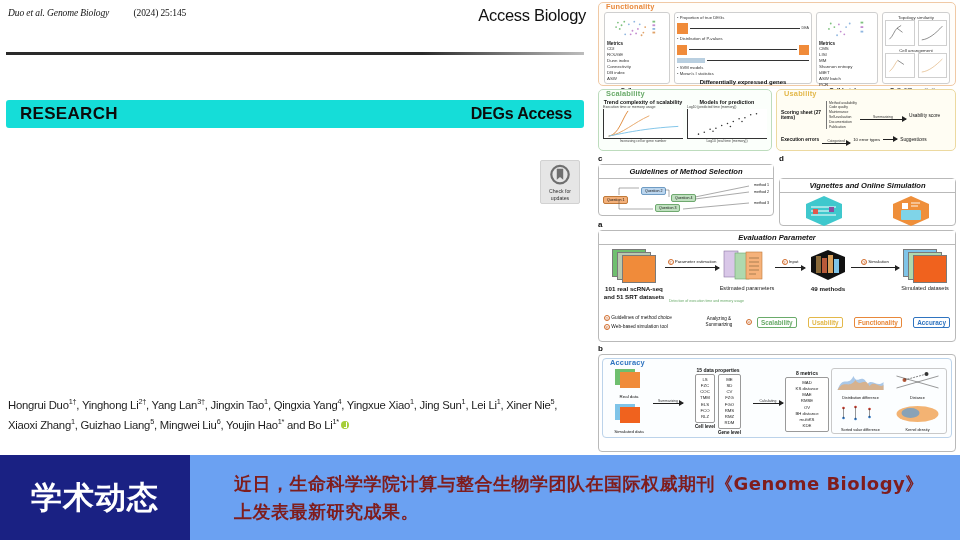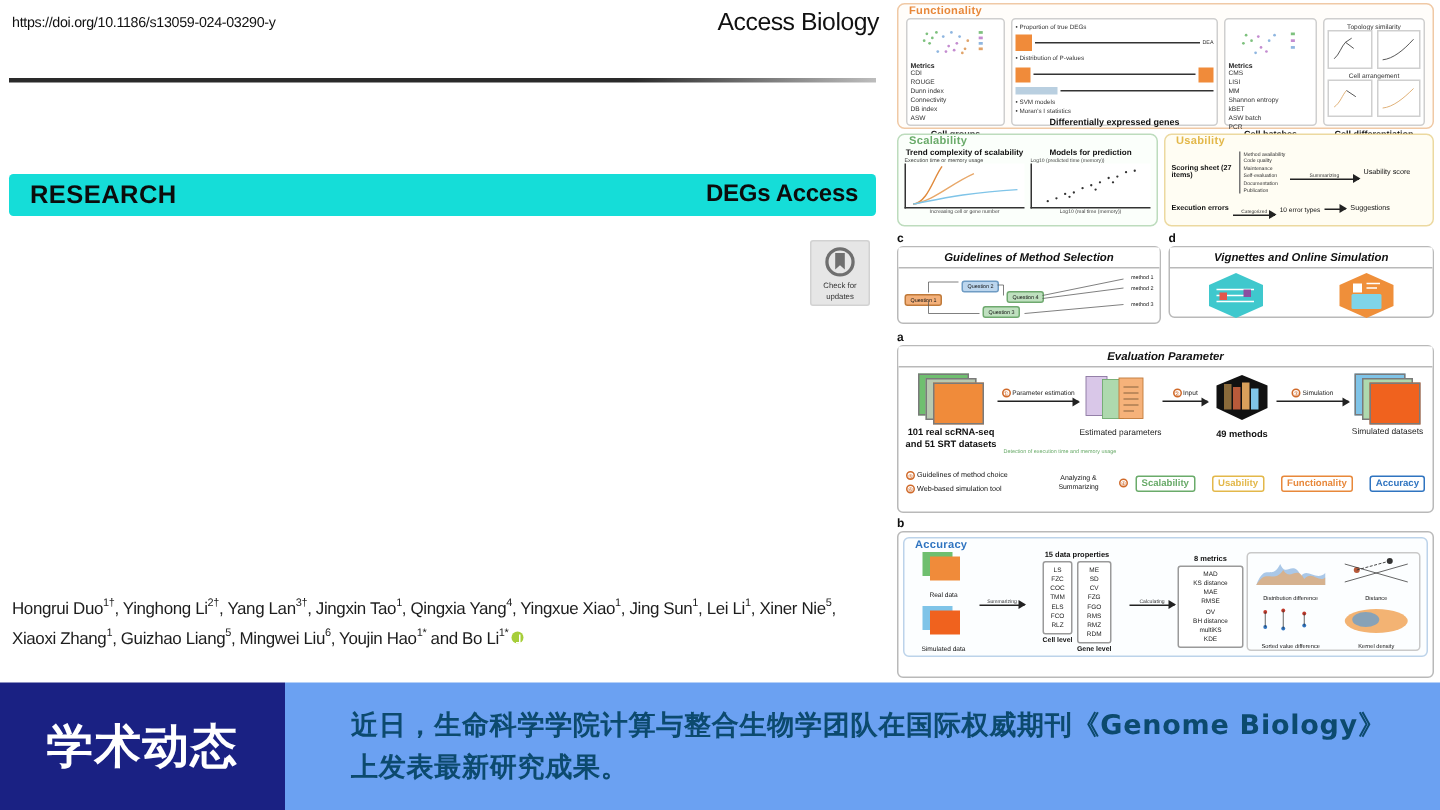--- a/index.html
+++ b/index.html
@@ -25,21 +25,21 @@
   .jh-right {
     position: absolute; right: 8px; top: 6px;
     font-size: 16.5px; color: #111; font-family:"Liberation Sans", sans-serif;
     letter-spacing: -0.3px;
   }
   .head-rule {
     position:absolute; left: 6px; top: 52px; width: 578px; height: 2.5px;
     background: linear-gradient(to right, #2a2a2a 0%, #2a2a2a 72%, #bdbdbd 100%);
   }
   .research-bar {
-    position:absolute; left:6px; top:116px; width:578px; height:28px;
+    position:absolute; left:6px; top:100px; width:578px; height:28px;
     background:#15ddd8; border-radius:3px;
     display:flex; align-items:center; justify-content:space-between;
     padding: 0 12px 0 14px;
   }
   .research-bar .lbl {
     font-size:17px; font-weight:bold; color:#0c0c0c; letter-spacing:0.3px;
   }
   .research-bar .oa {
     font-size:16px; font-weight:bold; color:#0c0c0c; letter-spacing:-0.2px;
   }
@@ -140,33 +140,36 @@
   }
   #banner .left .zh{
     color:#fff; font-size:31px; font-weight:bold; letter-spacing:1px;
     font-family:"DejaVu Sans", sans-serif;
   }
   #banner .right{
     flex:1; background:#6ba1f2; display:flex; align-items:center;
     padding:0 26px 0 44px;
   }
   #banner .right .zh{
-    color:#0c4a6e; font-size:18px; font-weight:bold; line-height:1.55;
+    color:#7f1d1d; font-size:18px; font-weight:bold; line-height:1.55;
     letter-spacing:0.5px; font-family:"DejaVu Sans", sans-serif;
   }
 </style>
 </head>
 <body>
 
 <div id="screen">
 
   <div id="paper">
 
     <div class="journal-head">
-      <div class="jh-doi">https://doi.org/10.1186/s13059-024-03290-y</div>
+      <div class="jh-left">
+        <span>Duo et al. Genome Biology</span>
+        <span class="nonital" style="margin-left:22px">(2024) 25:145</span>
+      </div>
     </div>
     <div class="jh-right">Access Biology</div>
     <div class="head-rule"></div>
 
     <div class="research-bar">
       <span class="lbl">RESEARCH</span>
       <span class="oa">DEGs Access</span>
     </div>
 
     <div class="crossmark">
@@ -434,21 +437,21 @@
                   <path d="M96 18 L150 7"></path>
                   <path d="M96 20 L150 13"></path>
                   <path d="M84 30 L150 24"></path>
               </g>
             </svg>
           </div>
         </div>
       </div>
       <div style="flex:1">
         <div class="panel-letter">d</div>
-        <div class="box" style="height:48px;margin-top:1px">
+        <div class="box" style="height:48px;margin-top:15px">
           <div class="hdr-strip">Vignettes and Online Simulation</div>
           <div style="display:flex;align-items:center;justify-content:space-around;height:36px">
             <svg width="44" height="34" viewBox="0 0 44 34">
               <polygon points="22,2 40,10 40,24 22,32 4,24 4,10" fill="#3fc8cd"></polygon>
               <g stroke="#fff" stroke-width="1" fill="none">
                   <path d="M9 13 H34"></path>
                   <path d="M9 17 H30"></path>
                   <path d="M9 21 H34"></path>
                 </g>
               <rect x="11" y="15" width="5" height="5" fill="#e2574c"></rect>

